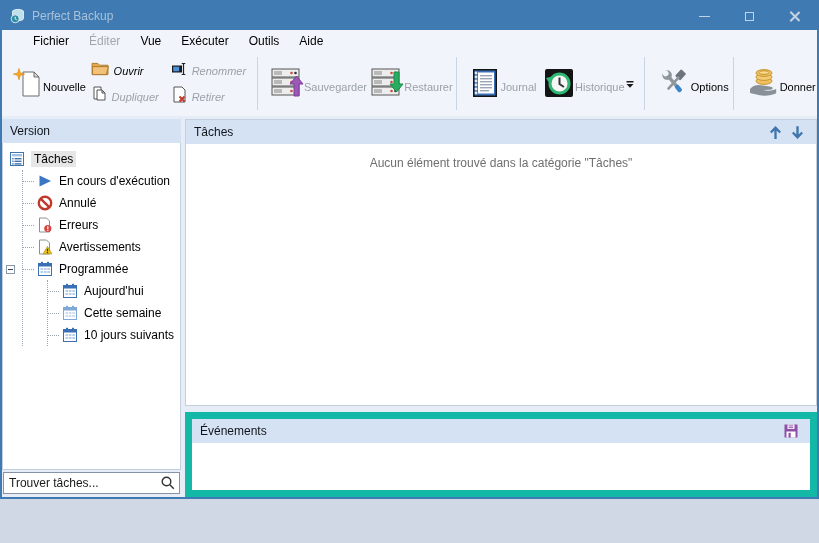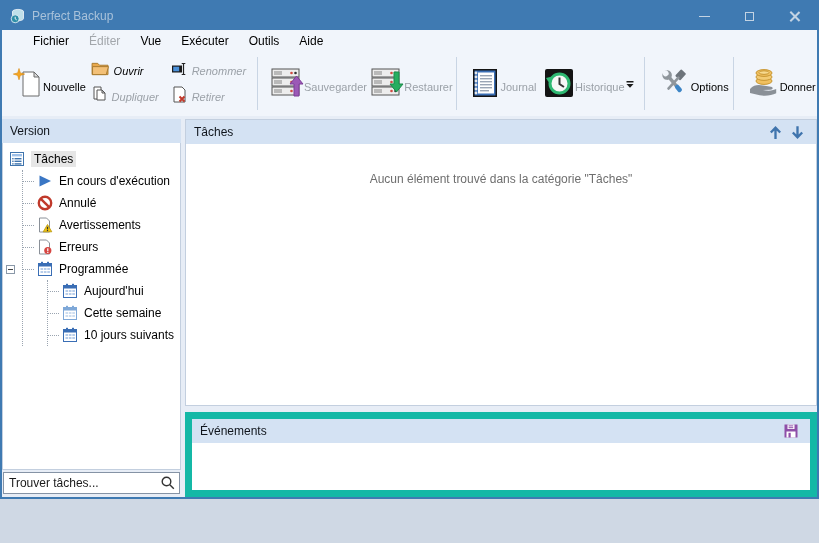--- a/index.html
+++ b/index.html
@@ -49,21 +49,21 @@
   .search-wrap{position:relative;flex:1;}
   .search-input{width:100%;height:100%;border:1px solid #8593a5;font-family:"Liberation Sans",sans-serif;font-size:12px;padding:0 22px 0 5px;outline:none;}
   .search-input::placeholder{color:#1a1a1a;opacity:1;}
   .search-icon{position:absolute;right:4px;top:3px;}
   .main{position:absolute;left:183px;right:0;top:3px;bottom:0;display:flex;flex-direction:column;}
   .tasks-panel{height:287px;display:flex;flex-direction:column;flex:none;border:1px solid #c3cfdf;}
   .panel-gap{height:6px;flex:none;}
   .events-panel{flex:1;display:flex;flex-direction:column;border:7px solid #14b8a6;}
   .hdr-spacer{flex:1;}
   .hdr-btn{display:flex;align-items:center;justify-content:center;width:22px;height:22px;}
-  .empty-msg{font-size:12px;color:#6e6e6e;text-align:center;padding-top:28px;}
+  .empty-msg{font-size:12px;color:#6e6e6e;text-align:center;padding-top:12px;}
   
   .tree{padding:5px 0 0 6px;font-size:12px;color:#000;}
   .tree-row{display:flex;align-items:center;height:22px;position:relative;}
   .tree-row .ticon{margin-right:6px;display:flex;flex:none;}
   .tree-row .tlabel{white-space:nowrap;}
   .tree-row.selected .tlabel{background:#e6e6e6;padding:1px 3px;}
   .tree-children{margin-left:13px;border-left:1px dotted #9aa4b0;}
   .tree-children .tree-row{padding-left:0;}
   .dash{width:11px;height:0;border-top:1px dotted #9aa4b0;margin-right:3px;flex:none;}
   .expander{position:absolute;left:-17px;top:7px;width:9px;height:9px;background:#fff;border:1px solid #8a98a8;display:flex;align-items:center;justify-content:center;}
@@ -373,39 +373,39 @@
                 </svg>
               </span>
               <span class="tlabel">Annulé</span>
             </div>
 
             <div class="tree-row">
               <span class="dash"></span>
               <span class="ticon">
                 <svg width="16" height="16" viewBox="0 0 16 16">
                   <path d="M2.5 1h7l3 3v11h-10z" fill="#fff" stroke="#8a9098"></path>
+                  <circle cx="10.8" cy="11.5" r="3.6" fill="#d64541"></circle>
+                  <rect x="10.2" y="9.3" width="1.2" height="2.8" fill="#fff"></rect>
+                  <rect x="10.2" y="12.8" width="1.2" height="1.2" fill="#fff"></rect>
+                </svg>
+              </span>
+              <span class="tlabel">Erreurs</span>
+            </div>
+
+            <div class="tree-row">
+              <span class="dash"></span>
+              <span class="ticon">
+                <svg width="16" height="16" viewBox="0 0 16 16">
+                  <path d="M2.5 1h7l3 3v11h-10z" fill="#fff" stroke="#8a9098"></path>
                   <path d="M10.5 7.5l4.3 7.3H6.2z" fill="#f1c40f" stroke="#b7950b" stroke-width="0.8"></path>
                   <rect x="9.9" y="9.8" width="1.2" height="2.6" fill="#333"></rect>
                   <rect x="9.9" y="13" width="1.2" height="1.1" fill="#333"></rect>
                 </svg>
               </span>
               <span class="tlabel">Avertissements</span>
-            </div>
-
-            <div class="tree-row">
-              <span class="dash"></span>
-              <span class="ticon">
-                <svg width="16" height="16" viewBox="0 0 16 16">
-                  <path d="M2.5 1h7l3 3v11h-10z" fill="#fff" stroke="#8a9098"></path>
-                  <circle cx="10.8" cy="11.5" r="3.6" fill="#d64541"></circle>
-                  <rect x="10.2" y="9.3" width="1.2" height="2.8" fill="#fff"></rect>
-                  <rect x="10.2" y="12.8" width="1.2" height="1.2" fill="#fff"></rect>
-                </svg>
-              </span>
-              <span class="tlabel">Erreurs</span>
             </div>
 
             <div class="tree-row">
               <span class="expander"></span>
               <span class="dash"></span>
               <span class="ticon">
                 <svg width="16" height="16" viewBox="0 0 16 16">
                   <rect x="4" y="0.8" width="2" height="3.4" fill="#3a6eb5"></rect>
                     <rect x="10" y="0.8" width="2" height="3.4" fill="#3a6eb5"></rect>
                   <rect x="1.5" y="2.5" width="13" height="12" fill="#fff" stroke="#3a6eb5"></rect>

